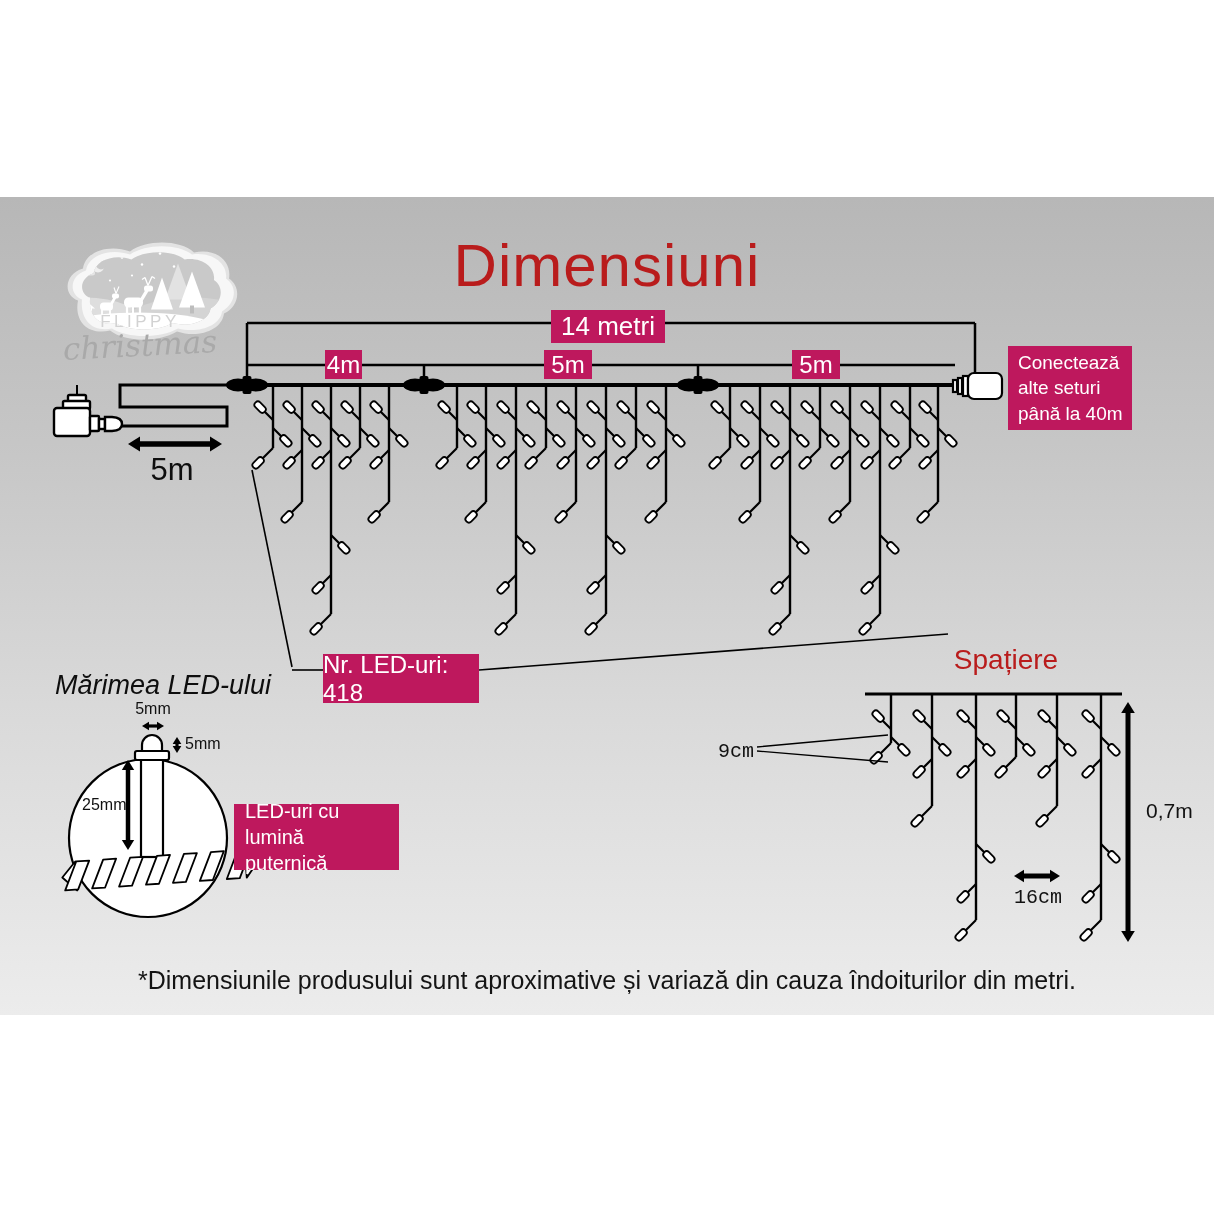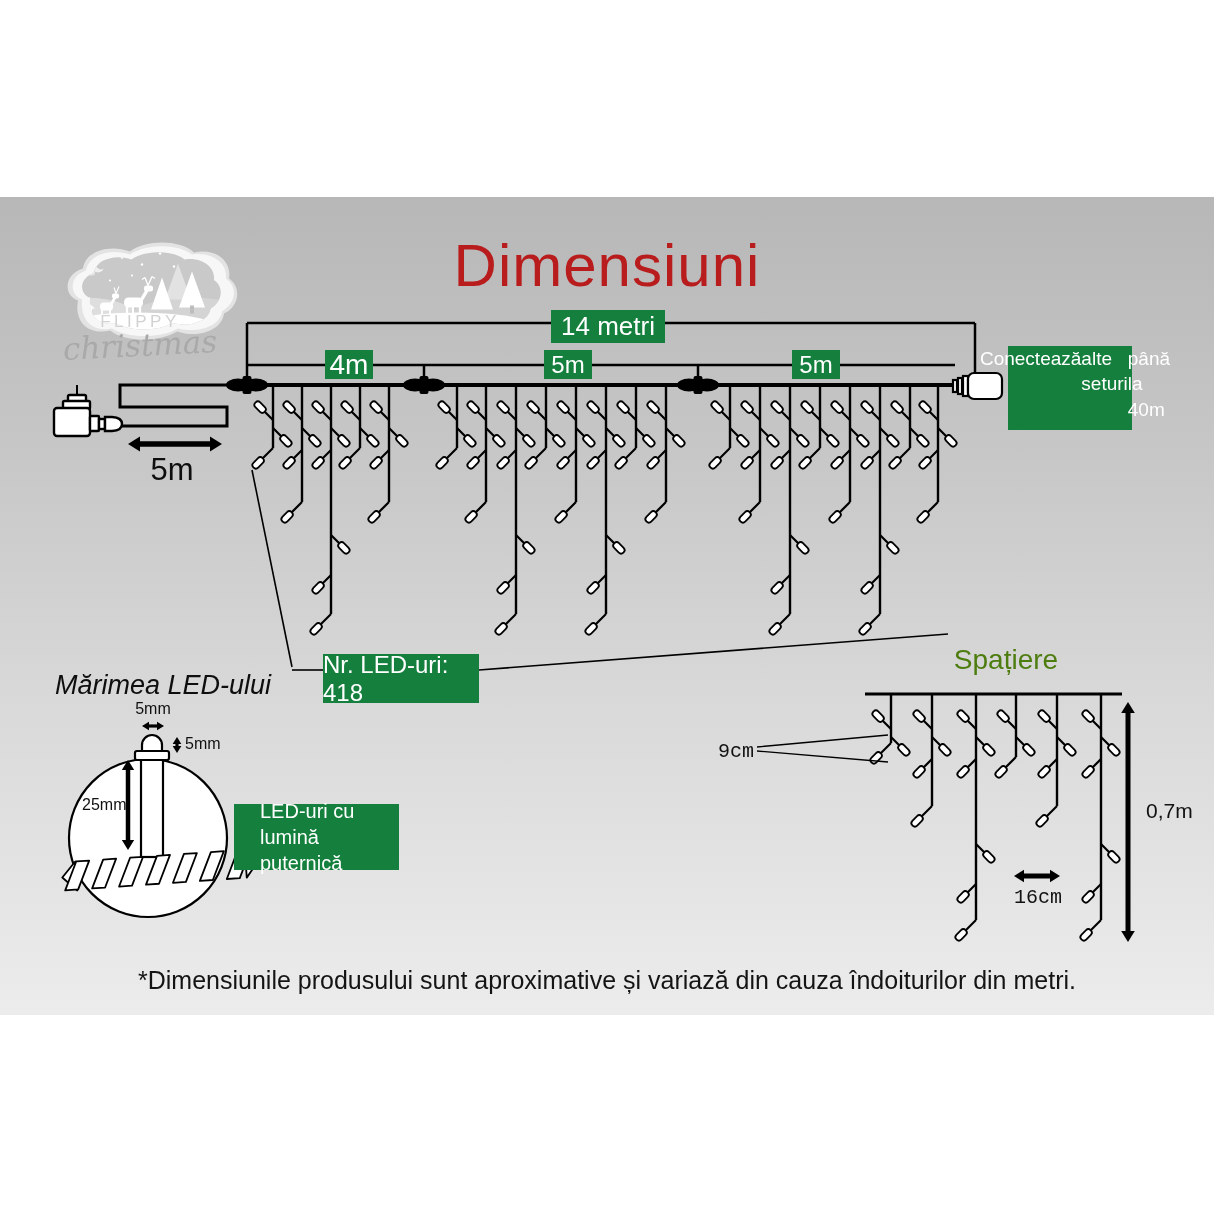--- a/index.html
+++ b/index.html
@@ -4,36 +4,36 @@
 <style>
   html,body{margin:0;padding:0;}
   #canvas{position:relative;width:1214px;height:1214px;background:#ffffff;overflow:hidden;
           font-family:"Liberation Sans", sans-serif;color:#111;}
   .abs{position:absolute;}
   #stage{left:0;top:197px;width:1214px;height:818px;
          background:linear-gradient(to bottom,#b7b7b7 0%,#c6c6c6 30%,#d9d9d9 62%,#ececec 100%);}
   #diagram-svg{left:0;top:0;width:1214px;height:1214px;z-index:2;}
   .txt{z-index:3;white-space:nowrap;}
   #page-title{left:0;top:231px;width:1214px;text-align:center;font-size:60px;color:#b91c1c;letter-spacing:1px;}
-  .blackbox{z-index:3;background:#15803d;color:#fff;display:flex;align-items:center;justify-content:center;}
+  .blackbox{z-index:3;background:#be185d;color:#fff;display:flex;align-items:center;justify-content:center;}
   #box-14m{left:551px;top:310px;width:114px;height:33px;font-size:26px;}
-  #box-sec-0{left:325px;top:350px;width:48px;height:29px;font-size:28px;}
+  #box-sec-0{left:325px;top:350px;width:37px;height:29px;font-size:24px;}
   #box-sec-1{left:544px;top:350px;width:48px;height:29px;font-size:24px;}
   #box-sec-2{left:792px;top:350px;width:48px;height:29px;font-size:24px;}
   #box-connect{left:1008px;top:346px;width:124px;height:84px;font-size:19px;line-height:1.33;
-               flex-direction:row;align-items:flex-start;justify-content:center;padding-left:10px;box-sizing:border-box;}
+               flex-direction:column;align-items:flex-start;justify-content:center;padding-left:10px;box-sizing:border-box;}
   #box-nrled{left:323px;top:654px;width:156px;height:49px;font-size:24px;}
   #box-bright{left:234px;top:804px;width:165px;height:66px;font-size:20px;line-height:1.3;
-              flex-direction:column;align-items:flex-start;justify-content:center;padding-left:26px;box-sizing:border-box;}
+              flex-direction:column;align-items:flex-start;justify-content:center;padding-left:11px;box-sizing:border-box;}
   #lead-5m{left:122px;top:452px;width:100px;text-align:center;font-size:31px;color:#0e0e0e;}
   #led-size-title{left:55px;top:670px;font-size:27px;color:#0e0e0e;font-style:italic;}
   #dim-5mm-top{left:120px;top:700px;width:66px;text-align:center;font-size:16px;}
   #dim-5mm-right{left:185px;top:735px;font-size:16px;}
   #dim-25mm{left:82px;top:796px;width:42px;text-align:center;font-size:16px;}
-  #spacing-title{left:926px;top:644px;width:160px;text-align:center;font-size:28px;color:#4d7c0f;}
+  #spacing-title{left:926px;top:644px;width:160px;text-align:center;font-size:28px;color:#b91c1c;}
   #dim-9cm{left:708px;top:740px;width:46px;text-align:right;font-size:20px;font-family:Liberation Mono, monospace;}
   #dim-16cm{left:1006px;top:886px;width:64px;text-align:center;font-size:20px;font-family:Liberation Mono, monospace;}
   #dim-07m{left:1146px;top:799px;font-size:21px;}
   #footer-note{left:0;top:966px;width:1214px;text-align:center;font-size:25px;color:#141414;}
   #logo{left:40px;top:210px;width:200px;height:160px;z-index:3;}
   #logo-flippy{left:40px;top:312px;width:200px;text-align:center;font-size:17px;letter-spacing:3.5px;color:#d2d2d2;}
   #logo-christmas{left:30px;top:327px;width:220px;text-align:center;font-size:31px;color:#a9a9a9;
                   font-family:"DejaVu Serif",serif;font-style:italic;transform:rotate(-3deg);}
 </style>
 </head>

